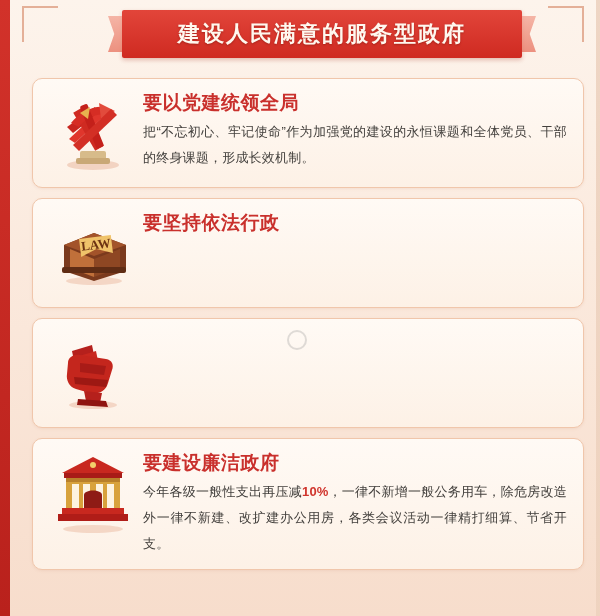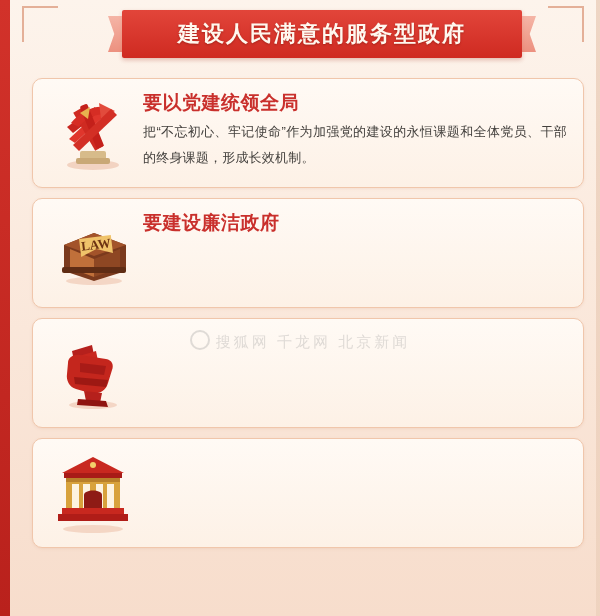--- a/index.html
+++ b/index.html
@@ -230,21 +230,21 @@
           <path d="M14,30 L44,18 L76,30 L76,56 L44,66 L14,56 Z" fill="#7b3a1d"></path>
           <path d="M14,30 L44,18 L76,30 L44,41 Z" fill="#a3532a"></path>
           <path d="M20,34 L44,44 L44,62 L20,53 Z" fill="#c0703a"></path>
           <path d="M44,44 L70,34 L70,53 L44,62 Z" fill="#8e4723"></path>
           <path d="M30,22 L62,22 L62,40 L46,34 L30,40 Z" fill="#f0c36a" transform="rotate(-7 46 31)"></path>
           <text x="46" y="34" font-family="Liberation Serif, serif" font-size="13" font-weight="bold" fill="#6d3312" text-anchor="middle" transform="rotate(-7 46 31)">LAW</text>
           <rect x="12" y="52" width="64" height="6" rx="2" fill="#5f2c14"></rect>
         </svg>
       </div>
       <div class="body">
-        <div class="card-title">要建设廉洁政府</div>
+        <div class="card-title">要坚持依法行政</div>
       </div>
     </div>
 
     <div class="card">
       <div class="icon-wrap">
         <svg width="86" height="80" viewBox="0 0 86 80" aria-hidden="true">
           <ellipse cx="43" cy="72" rx="24" ry="4" fill="#e8b49a" opacity=".45"></ellipse>
           <path d="M22,18 L42,12 L44,22 L24,28 Z" fill="#b5201c"></path>
           <path d="M26,24 L46,18 L48,28 L28,34 Z" fill="#c9281f"></path>
           <path d="M18,30 C18,24 24,21 30,22 L56,26 C62,27 64,32 62,37 L58,50 C56,58 48,62 40,60 L26,56 C19,54 16,47 17,41 Z" fill="#c4261d"></path>
@@ -269,21 +269,27 @@
           <rect x="22" y="33" width="7" height="24" fill="#fdf3e0"></rect>
           <rect x="33" y="33" width="7" height="24" fill="#fdf3e0"></rect>
           <rect x="46" y="33" width="7" height="24" fill="#fdf3e0"></rect>
           <rect x="57" y="33" width="7" height="24" fill="#fdf3e0"></rect>
           <path d="M34,57 L34,44 C34,38 52,38 52,44 L52,57 Z" fill="#8e1b15"></path>
           <rect x="12" y="57" width="62" height="6" fill="#c8281f"></rect>
           <rect x="8" y="63" width="70" height="7" fill="#b01d18"></rect>
           <circle cx="43" cy="14" r="3" fill="#f2d06b"></circle>
         </svg>
       </div>
+      <div class="body">
+        <div class="card-title">要建设廉洁政府</div>
+        <div class="card-text">
+          <span>今年各级一般性支出再压减</span><span class="hl">10%</span><span>，一律不新增一般公务用车，除危房改造外一律不新建、改扩建办公用房，各类会议活动一律精打细算、节省开支。</span>
+        </div>
+      </div>
     </div>
 
   </div>
 
   <div class="watermark">
-    <span class="wm-mark"></span><span>搜狐网 千龙网 北京新闻</span>
+    <span class="wm-mark"></span>
   </div>
 
 </div>
 
 </body></html>

